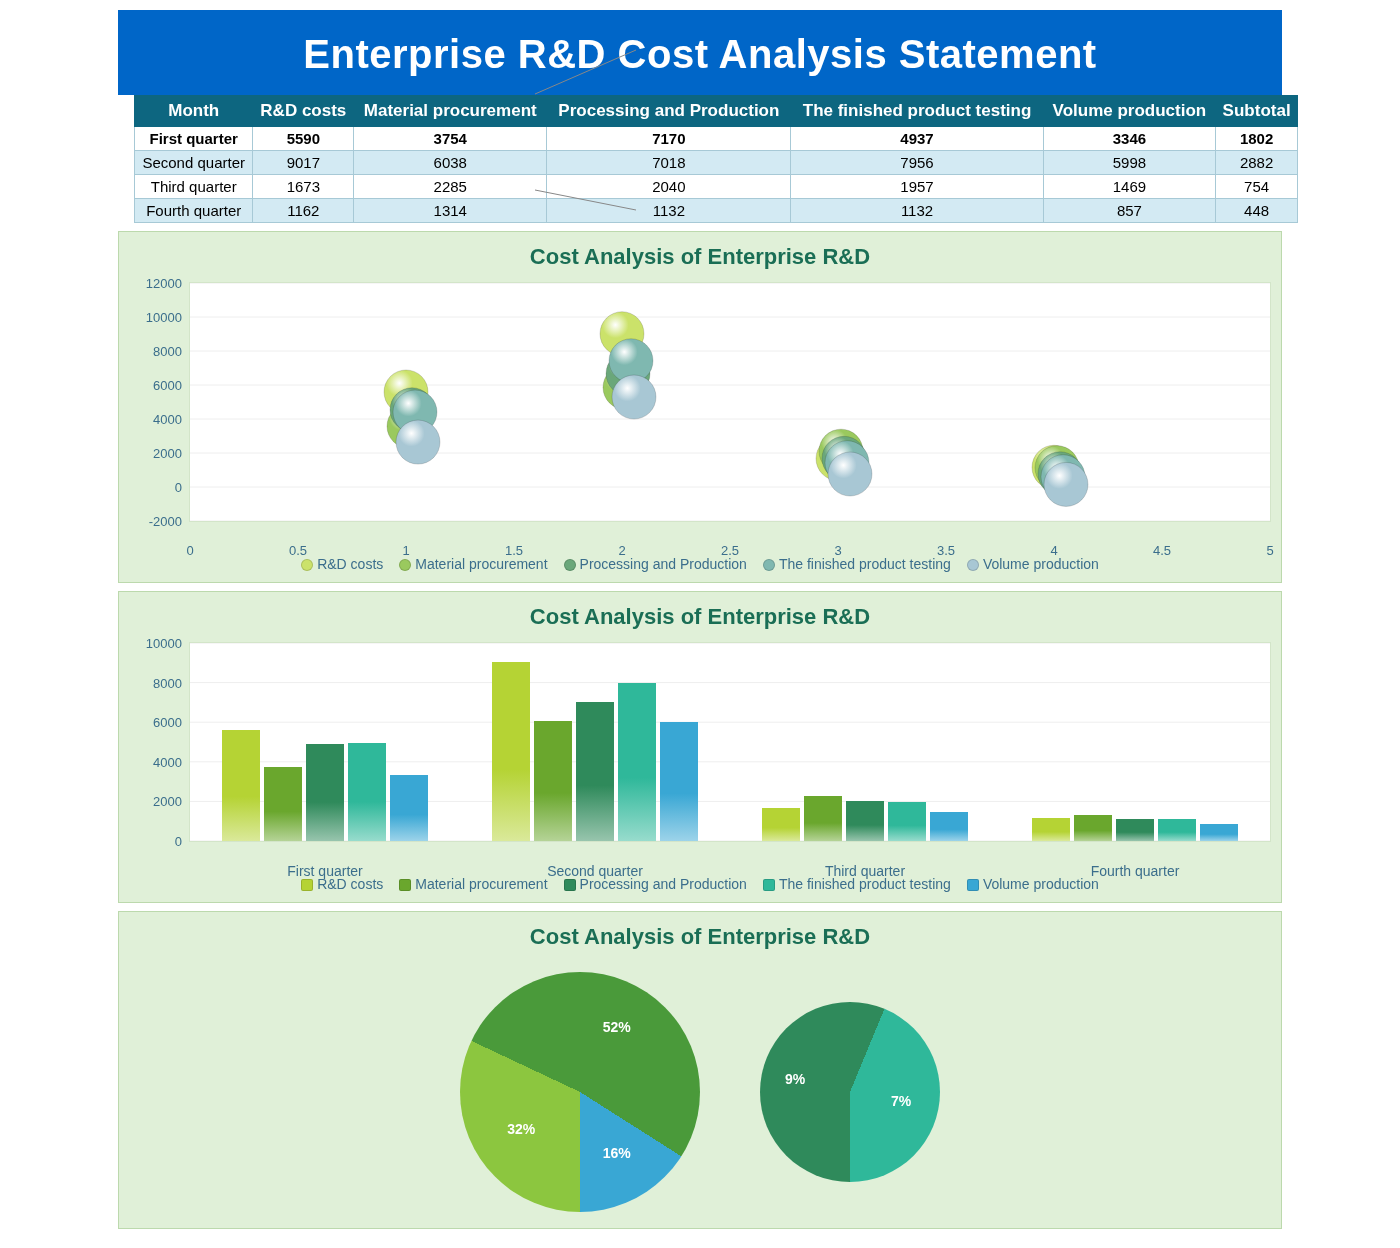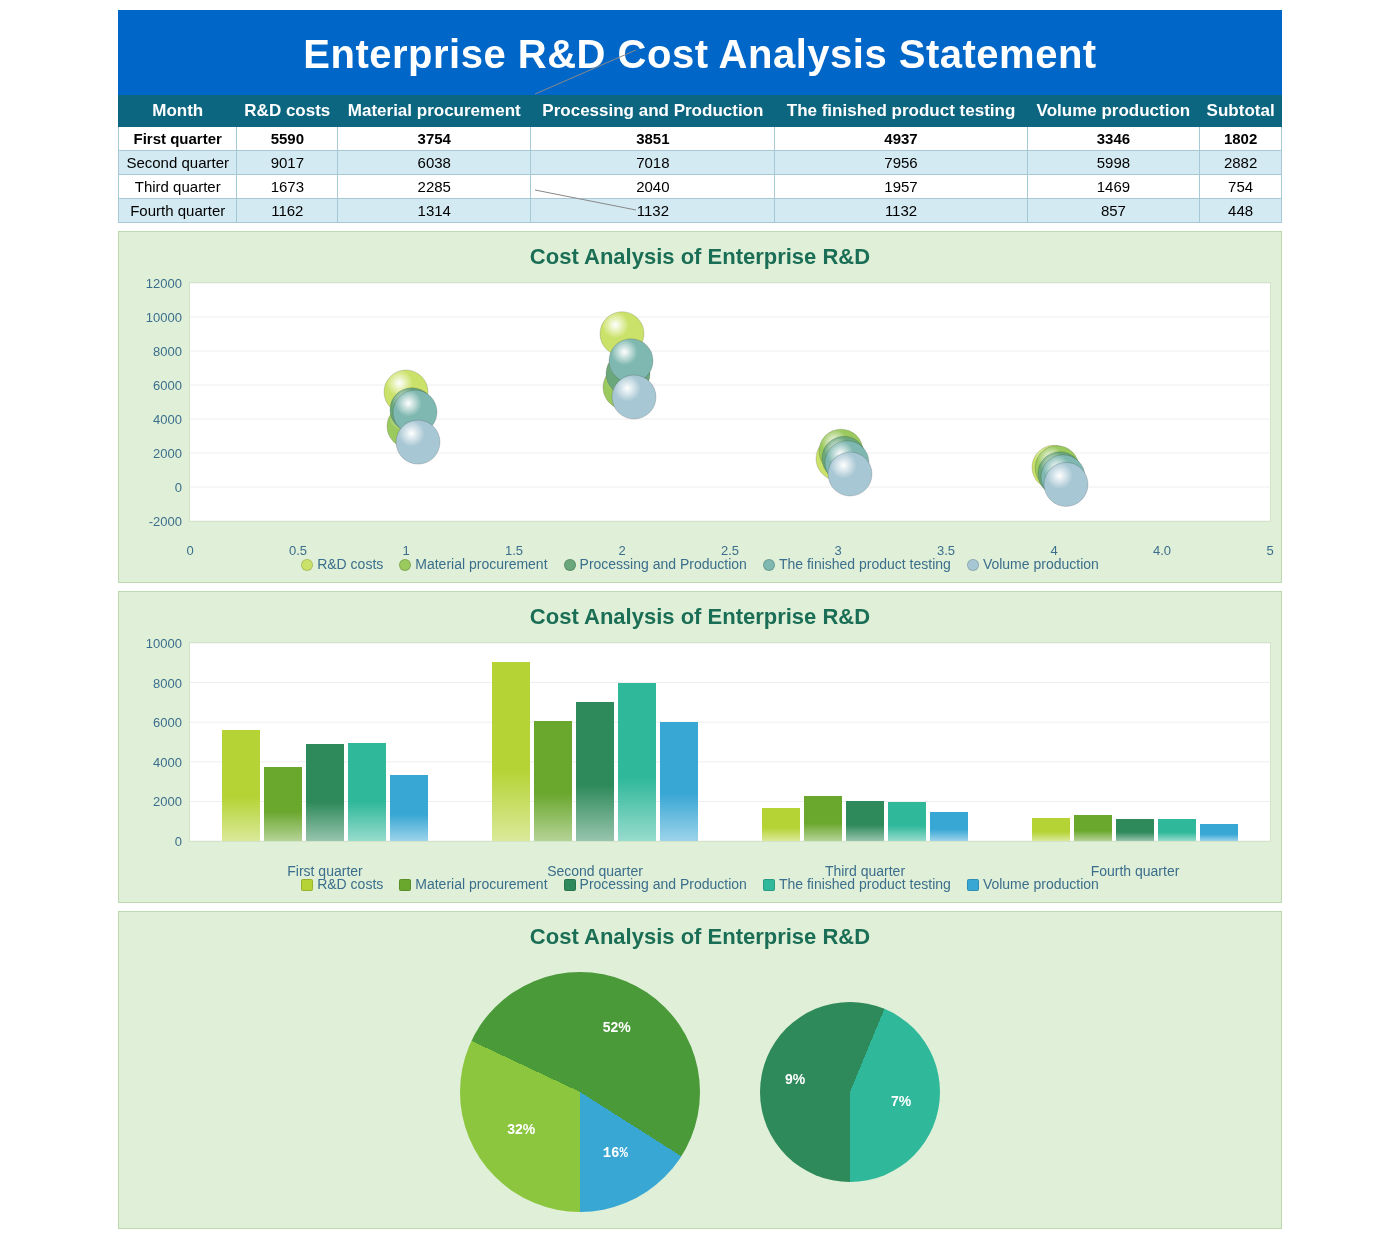--- a/index.html
+++ b/index.html
@@ -20,20 +20,21 @@
     font-weight: 700;
     padding: 22px 0 18px;
     letter-spacing: 0.5px;
   }
 
   
   table.data {
     width: 100%;
     border-collapse: collapse;
     font-size: 15px;
+    margin-left: 16px;
   }
   table.data th {
     background: #0d6680;
     color: #fff;
     font-weight: 700;
     padding: 5px 4px;
     border: 1px solid #0d6680;
     white-space: nowrap;
     overflow: hidden;
     font-size: 17px;
@@ -127,21 +128,21 @@
           <th>The finished product testing</th>
           <th>Volume production</th>
           <th>Subtotal</th>
         </tr>
       </thead>
     <tbody id="tbody">
         <tr class="row-a q1">
           <td>First quarter</td>
           <td>5590</td>
           <td>3754</td>
-          <td>3851</td>
+          <td>7170</td>
           <td>4937</td>
           <td>3346</td>
           <td>1802</td>
         </tr>
         <tr class="row-b">
           <td>Second quarter</td>
           <td>9017</td>
           <td>6038</td>
           <td>7018</td>
           <td>7956</td>
@@ -243,21 +244,21 @@
         <div class="bubble-x" id="bubble-xl">
             <span style="left: 0%;">0</span>
             <span style="left: 10%;">0.5</span>
             <span style="left: 20%;">1</span>
             <span style="left: 30%;">1.5</span>
             <span style="left: 40%;">2</span>
             <span style="left: 50%;">2.5</span>
             <span style="left: 60%;">3</span>
             <span style="left: 70%;">3.5</span>
             <span style="left: 80%;">4</span>
-            <span style="left: 90%;">4.0</span>
+            <span style="left: 90%;">4.5</span>
             <span style="left: 100%;">5</span>
           </div>
       </div>
     </div>
     <div class="legend" id="bubble-legend"><span class="legend-item"><span class="swatch" style="background: rgb(203, 226, 106);"></span><span>R&amp;D costs</span></span><span class="legend-item"><span class="swatch" style="background: rgb(154, 201, 94);"></span><span>Material procurement</span></span><span class="legend-item"><span class="swatch" style="background: rgb(106, 167, 122);"></span><span>Processing and Production</span></span><span class="legend-item"><span class="swatch" style="background: rgb(127, 184, 176);"></span><span>The finished product testing</span></span><span class="legend-item"><span class="swatch" style="background: rgb(168, 199, 212);"></span><span>Volume production</span></span></div>
   </div>
 
   <div class="panel">
     <div class="panel-title">Cost Analysis of Enterprise R&amp;D</div>
     <div style="position:relative;">
@@ -317,21 +318,21 @@
     <div class="legend" id="bar-legend"><span class="legend-item"><span class="swatch sq" style="background: rgb(181, 211, 52);"></span><span>R&amp;D costs</span></span><span class="legend-item"><span class="swatch sq" style="background: rgb(106, 167, 45);"></span><span>Material procurement</span></span><span class="legend-item"><span class="swatch sq" style="background: rgb(47, 138, 91);"></span><span>Processing and Production</span></span><span class="legend-item"><span class="swatch sq" style="background: rgb(47, 184, 154);"></span><span>The finished product testing</span></span><span class="legend-item"><span class="swatch sq" style="background: rgb(57, 167, 212);"></span><span>Volume production</span></span></div>
   </div>
 
   <div class="panel">
     <div class="panel-title">Cost Analysis of Enterprise R&amp;D</div>
     <div class="pie-wrap">
       <div class="pie-big-cont">
         <div class="pie-big" id="pie-big" style="background: conic-gradient(from 180deg, rgb(140, 198, 63) 0deg, rgb(140, 198, 63) 115.2deg, rgb(74, 154, 58) 115.2deg, rgb(74, 154, 58) 302.4deg, rgb(57, 167, 212) 302.4deg, rgb(57, 167, 212) 360deg);">
             <div class="pie-label" style="left: 47.2084px; top: 148.58px;">32%</div>
             <div class="pie-label" style="left: 142.686px; top: 46.9059px;">52%</div>
-            <div class="pie-label" style="left: 142.686px; top: 173.094px; font-family: Liberation Mono, monospace;">16%</div>
+            <div class="pie-label" style="left: 142.686px; top: 173.094px;">16%</div>
           </div>
       </div>
       <div class="pie-small-cont">
         <div class="pie-small" id="pie-small" style="background: conic-gradient(from 180deg, rgb(47, 138, 91) 0deg, rgb(47, 138, 91) 202.5deg, rgb(47, 184, 154) 202.5deg, rgb(47, 184, 154) 360deg);">
             <div class="pie-label" style="left: 25.0376px; top: 69.4651px;">9%</div>
             <div class="pie-label" style="left: 130.962px; top: 90.5349px;">7%</div>
           </div>
       </div>
       <svg class="connectors" id="pie-conn" width="1142" height="256">
           <line x1="535" y1="94" x2="636" y2="50" stroke="#888" stroke-width="1"></line>

